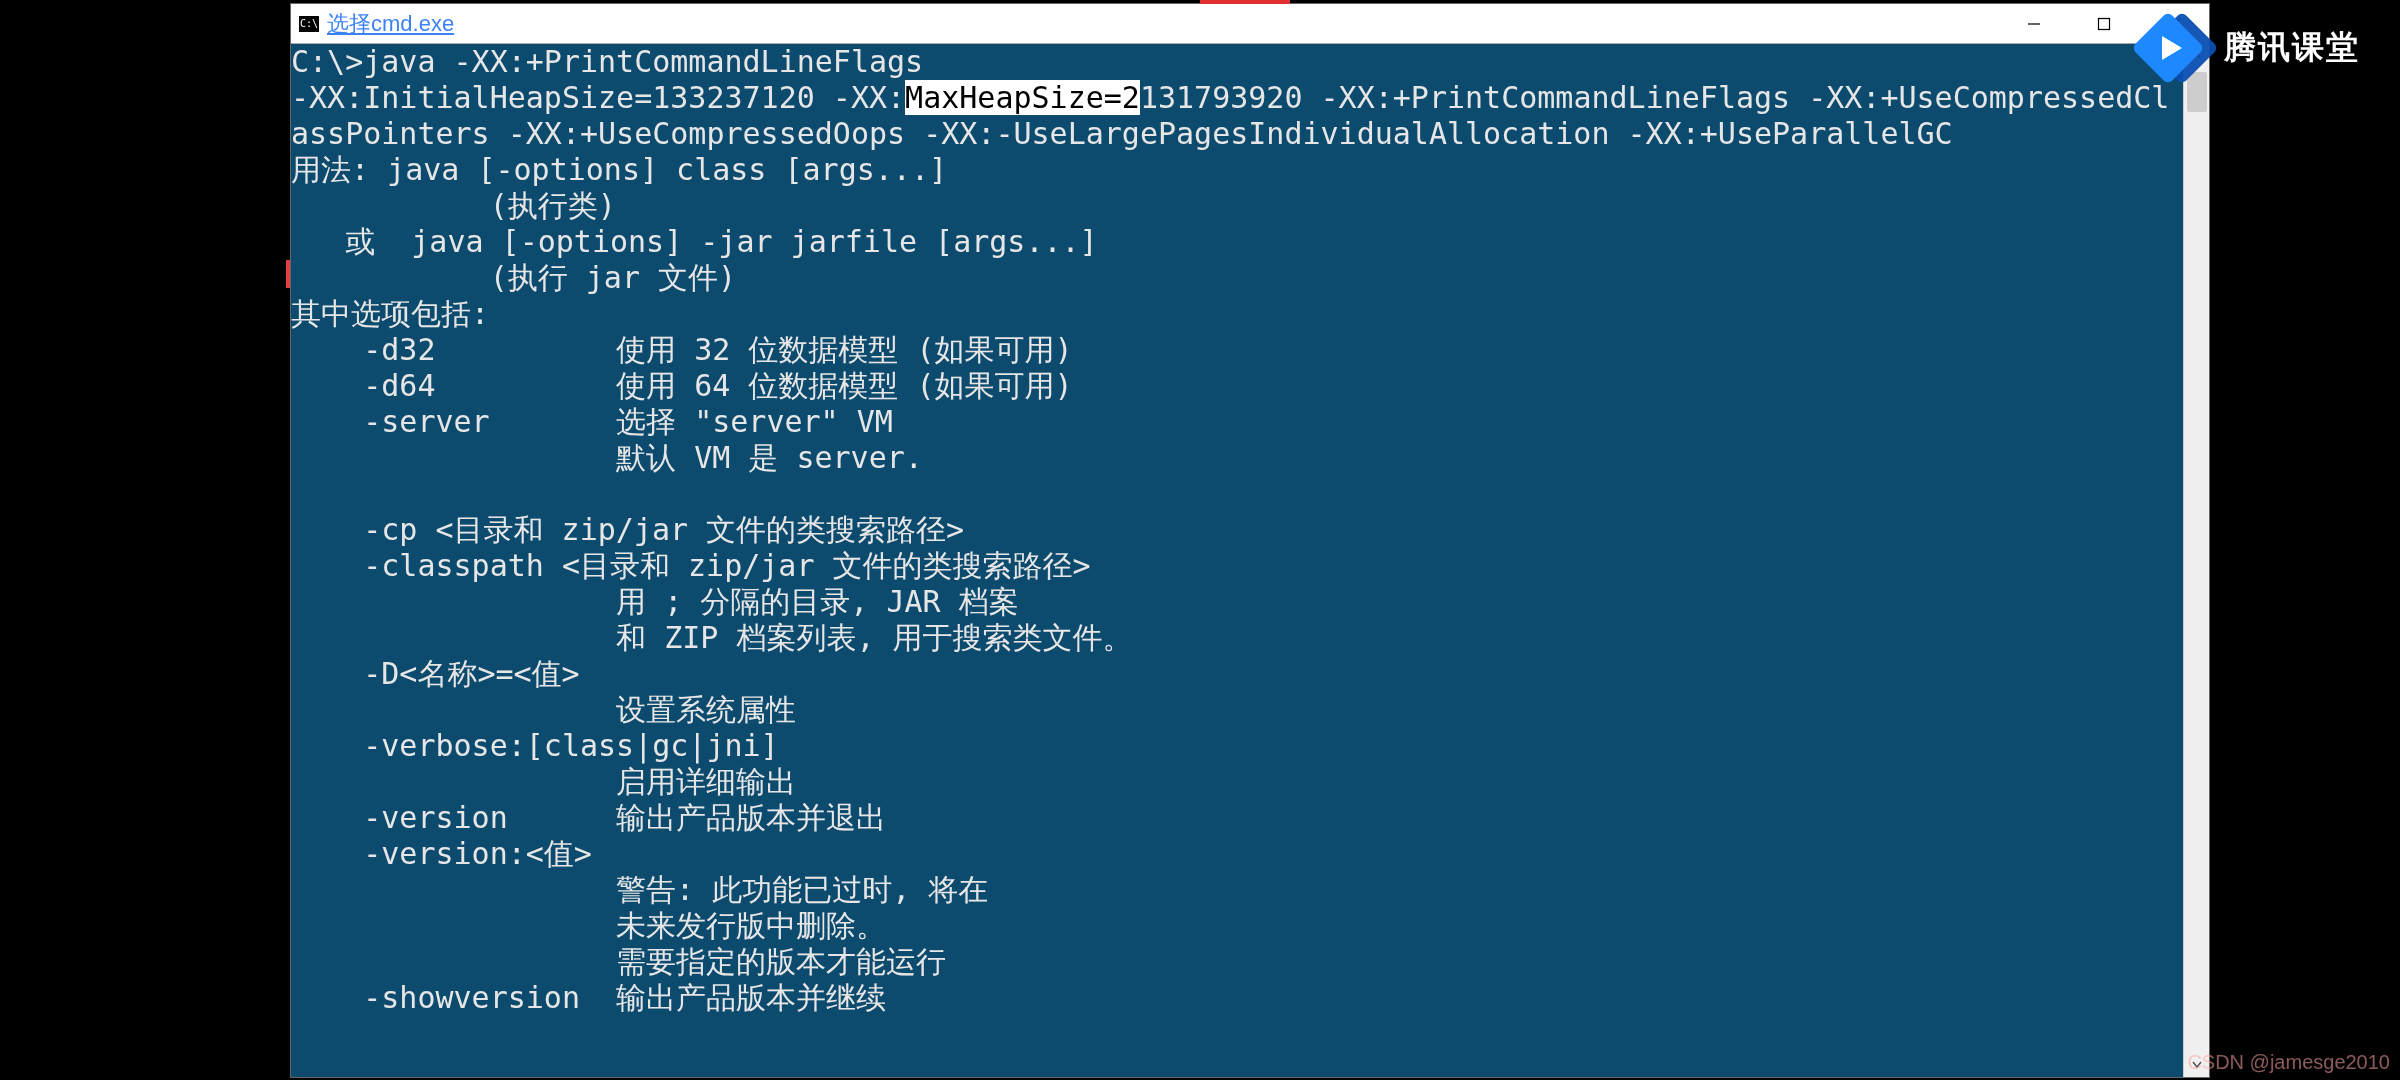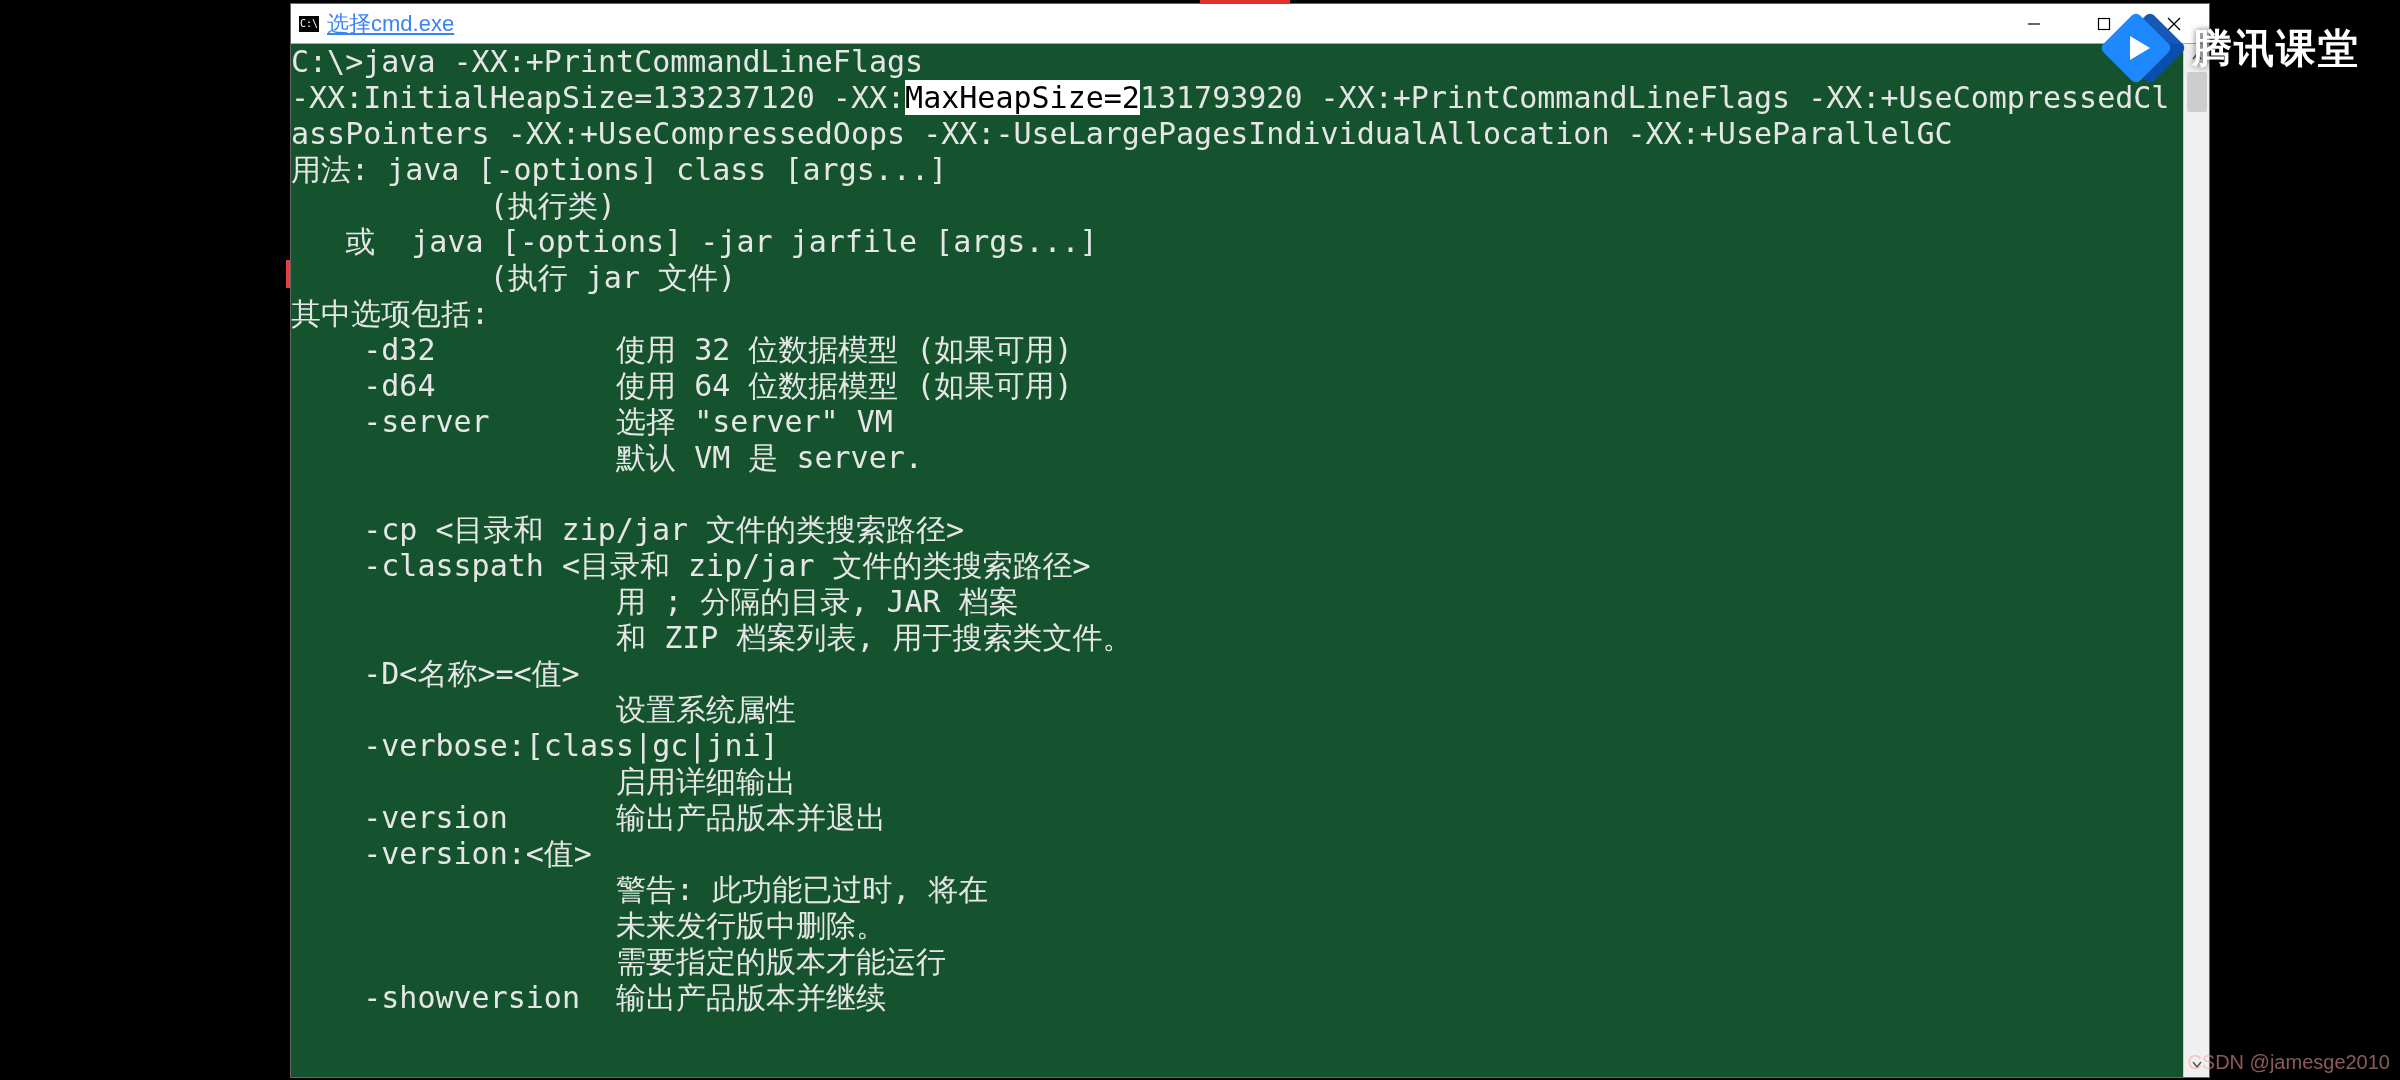--- a/index.html
+++ b/index.html
@@ -72,21 +72,21 @@
   }
   .win-btn svg { stroke: #000; fill: none; stroke-width: 1.2; }
   .term-wrap {
     flex: 1;
     display: flex;
     position: relative;
     background: #000;
   }
   .terminal {
     flex: 1;
-    background: #14532d;
+    background: #0c4a6e;
     color: #e6e6e6;
     font-family: "NSimSun", "SimSun", Consolas, monospace;
     font-size: 30px;
     line-height: 36px;
     white-space: pre;
     padding: 0 2px 0 0;
     overflow: hidden;
   }
   .terminal .sel {
     background: #fff;
@@ -158,21 +158,21 @@
     position: absolute;
     left: 24px; top: 18px;
     width: 0; height: 0;
     border-left: 20px solid #fff;
     border-top: 12px solid transparent;
     border-bottom: 12px solid transparent;
     z-index: 2;
   }
   .brand .txt {
     color: #fff;
-    font-size: 40px;
+    font-size: 32px;
     font-weight: 600;
     letter-spacing: 2px;
     text-shadow: 0 0 6px rgba(0,0,0,.6);
   }
   .csdn-mark {
     position: absolute;
     right: 10px;
     bottom: 6px;
     color: #fca5a5;
     font-size: 20px;

